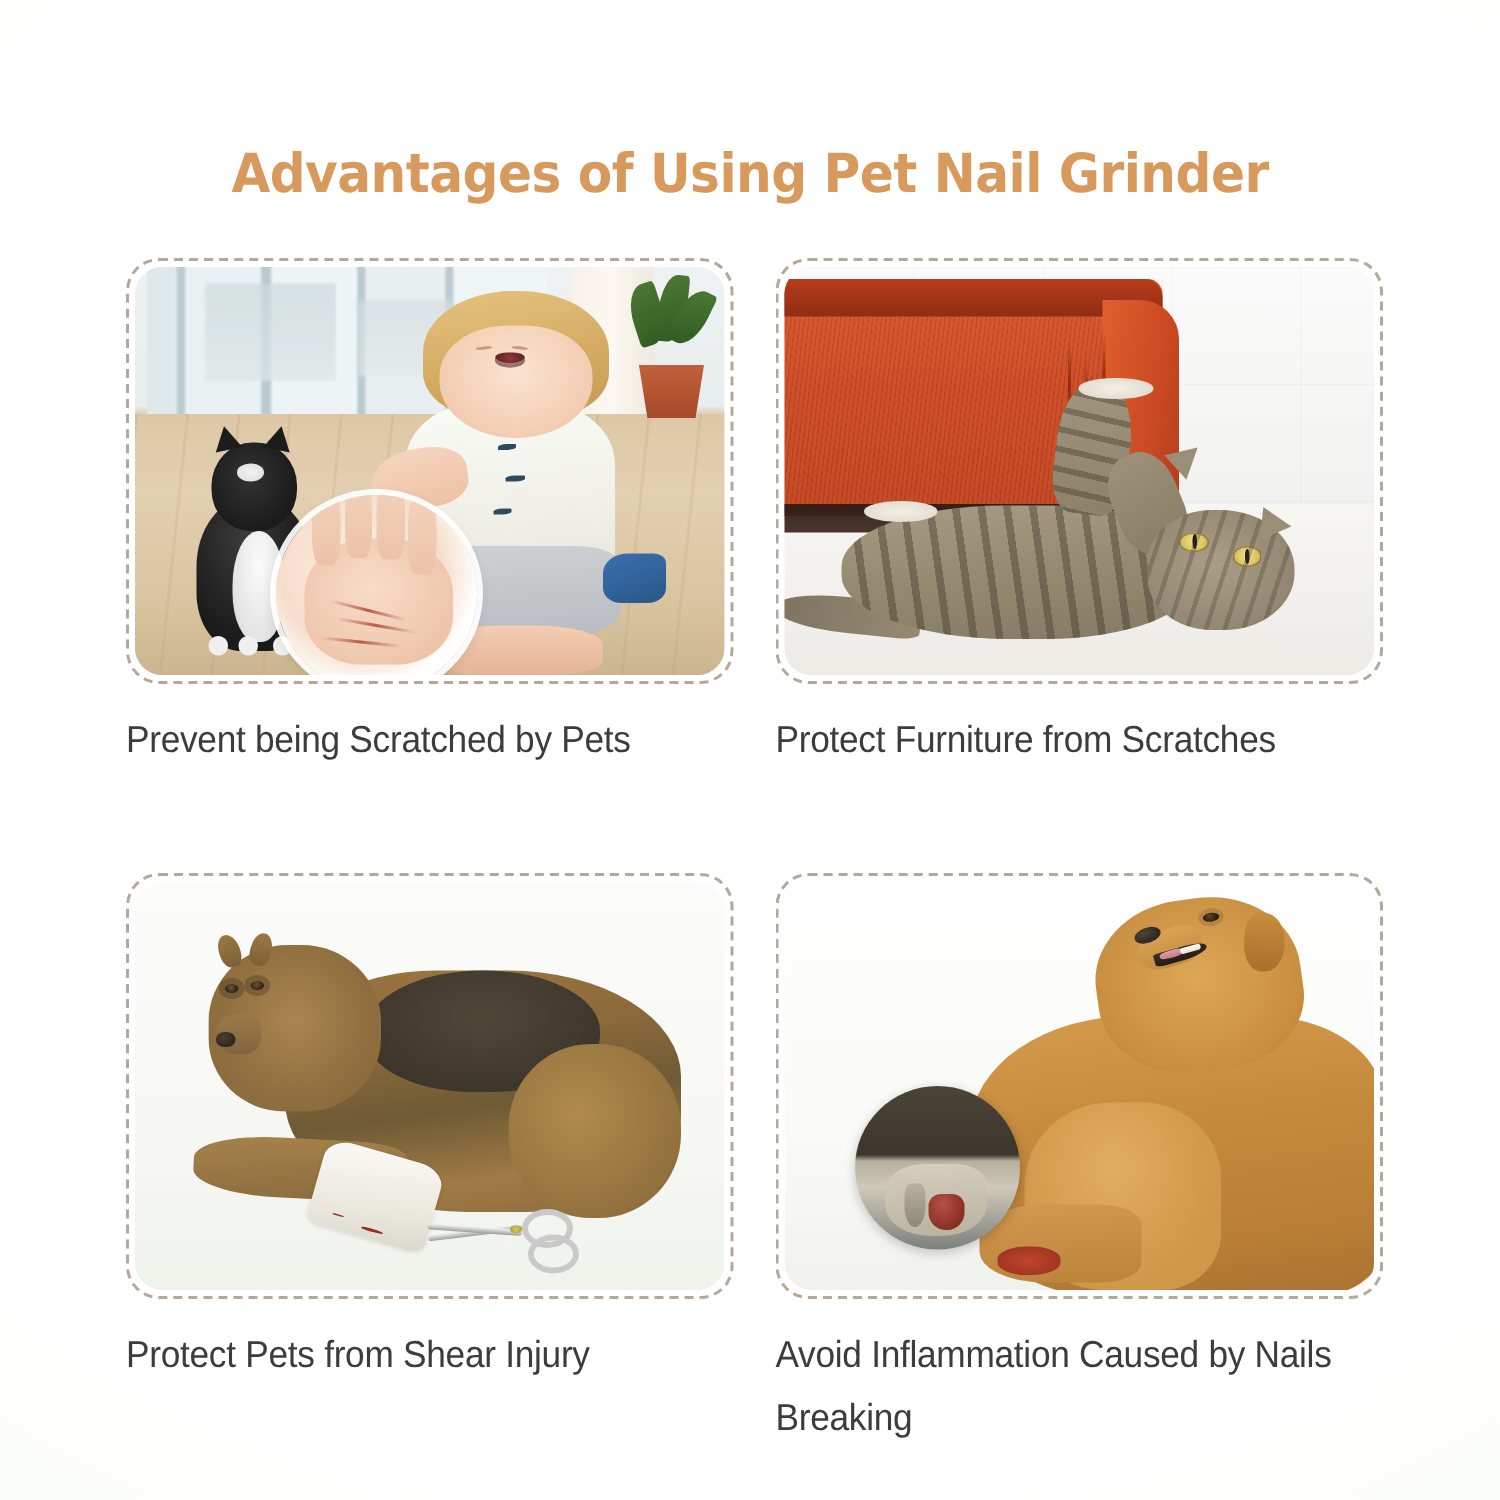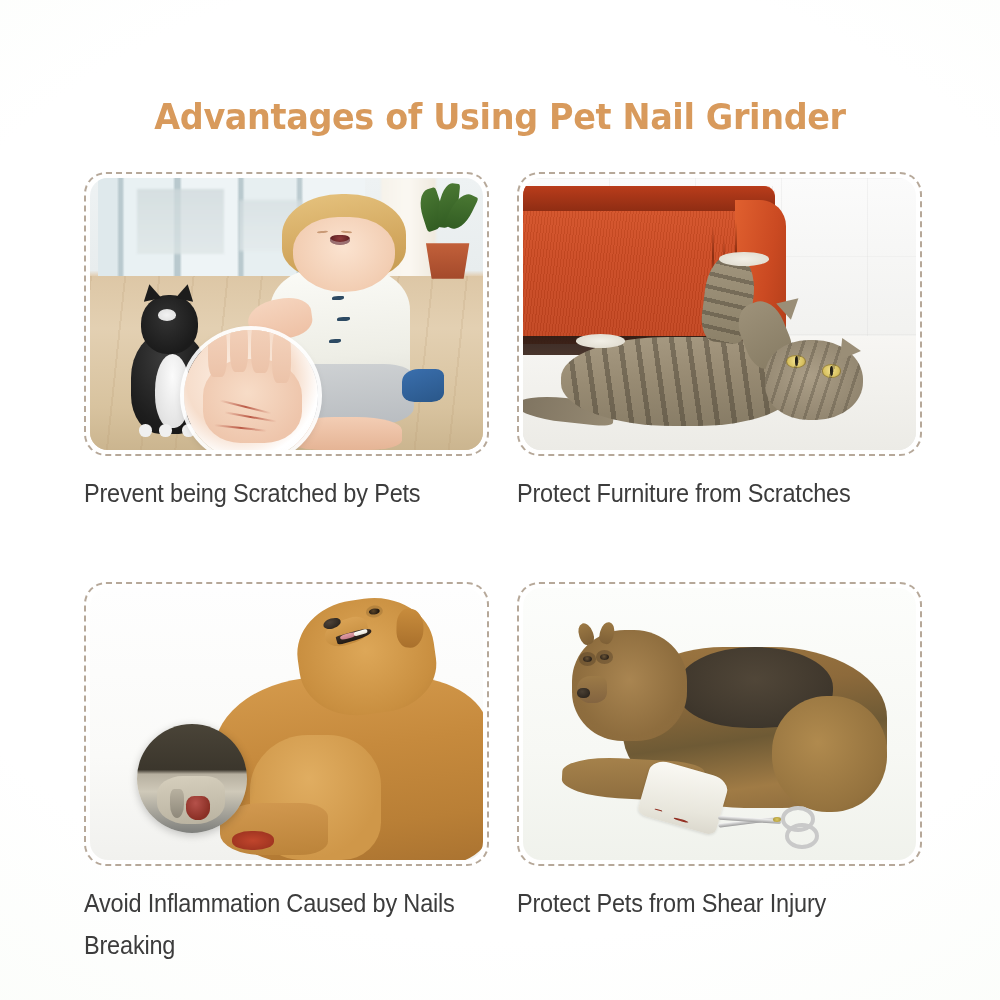--- a/index.html
+++ b/index.html
@@ -670,51 +670,20 @@
               </div>
             </div>
           </div>
         </div>
         <div class="caption">Protect Furniture from Scratches</div>
       </div>
 
     </div>
 
     <div class="row row-2">
-
-      <div class="cell">
-        <div class="card">
-          <div class="card-inner">
-            <div class="img4">
-              <div class="i4-dog">
-                <div class="i4-body"></div>
-                <div class="i4-chest"></div>
-                <div class="i4-paw4b"></div>
-                <div class="i4-paw4"></div>
-                <div class="i4-sore"></div>
-                <div class="i4-head">
-                  <div class="i4-ear4"></div>
-                  <div class="i4-eye4"></div>
-                  <div class="i4-muzzle4"></div>
-                  <div class="i4-nose4"></div>
-                  <div class="i4-mouth4"></div>
-                  <div class="i4-tongue"></div>
-                  <div class="i4-teeth"></div>
-                </div>
-              </div>
-              <div class="i4-inset">
-                <div class="i4-inset-paw"></div>
-                <div class="i4-inset-claw"></div>
-                <div class="i4-inset-nail"></div>
-              </div>
-            </div>
-          </div>
-        </div>
-        <div class="caption">Avoid Inflammation Caused by Nails Breaking</div>
-      </div>
 
       <div class="cell">
         <div class="card">
           <div class="card-inner">
             <div class="img3">
               <div class="i3-dog">
                 <div class="i3-body"></div>
                 <div class="i3-saddle"></div>
                 <div class="i3-haunch"></div>
                 <div class="i3-frontleg"></div>
@@ -737,15 +706,46 @@
                   <div class="i3-ring a"></div>
                   <div class="i3-ring b"></div>
                 </div>
               </div>
             </div>
           </div>
         </div>
         <div class="caption">Protect Pets from Shear Injury</div>
       </div>
 
+      <div class="cell">
+        <div class="card">
+          <div class="card-inner">
+            <div class="img4">
+              <div class="i4-dog">
+                <div class="i4-body"></div>
+                <div class="i4-chest"></div>
+                <div class="i4-paw4b"></div>
+                <div class="i4-paw4"></div>
+                <div class="i4-sore"></div>
+                <div class="i4-head">
+                  <div class="i4-ear4"></div>
+                  <div class="i4-eye4"></div>
+                  <div class="i4-muzzle4"></div>
+                  <div class="i4-nose4"></div>
+                  <div class="i4-mouth4"></div>
+                  <div class="i4-tongue"></div>
+                  <div class="i4-teeth"></div>
+                </div>
+              </div>
+              <div class="i4-inset">
+                <div class="i4-inset-paw"></div>
+                <div class="i4-inset-claw"></div>
+                <div class="i4-inset-nail"></div>
+              </div>
+            </div>
+          </div>
+        </div>
+        <div class="caption">Avoid Inflammation Caused by Nails Breaking</div>
+      </div>
+
     </div>
   </div>
 </div>
 
 </body></html>

